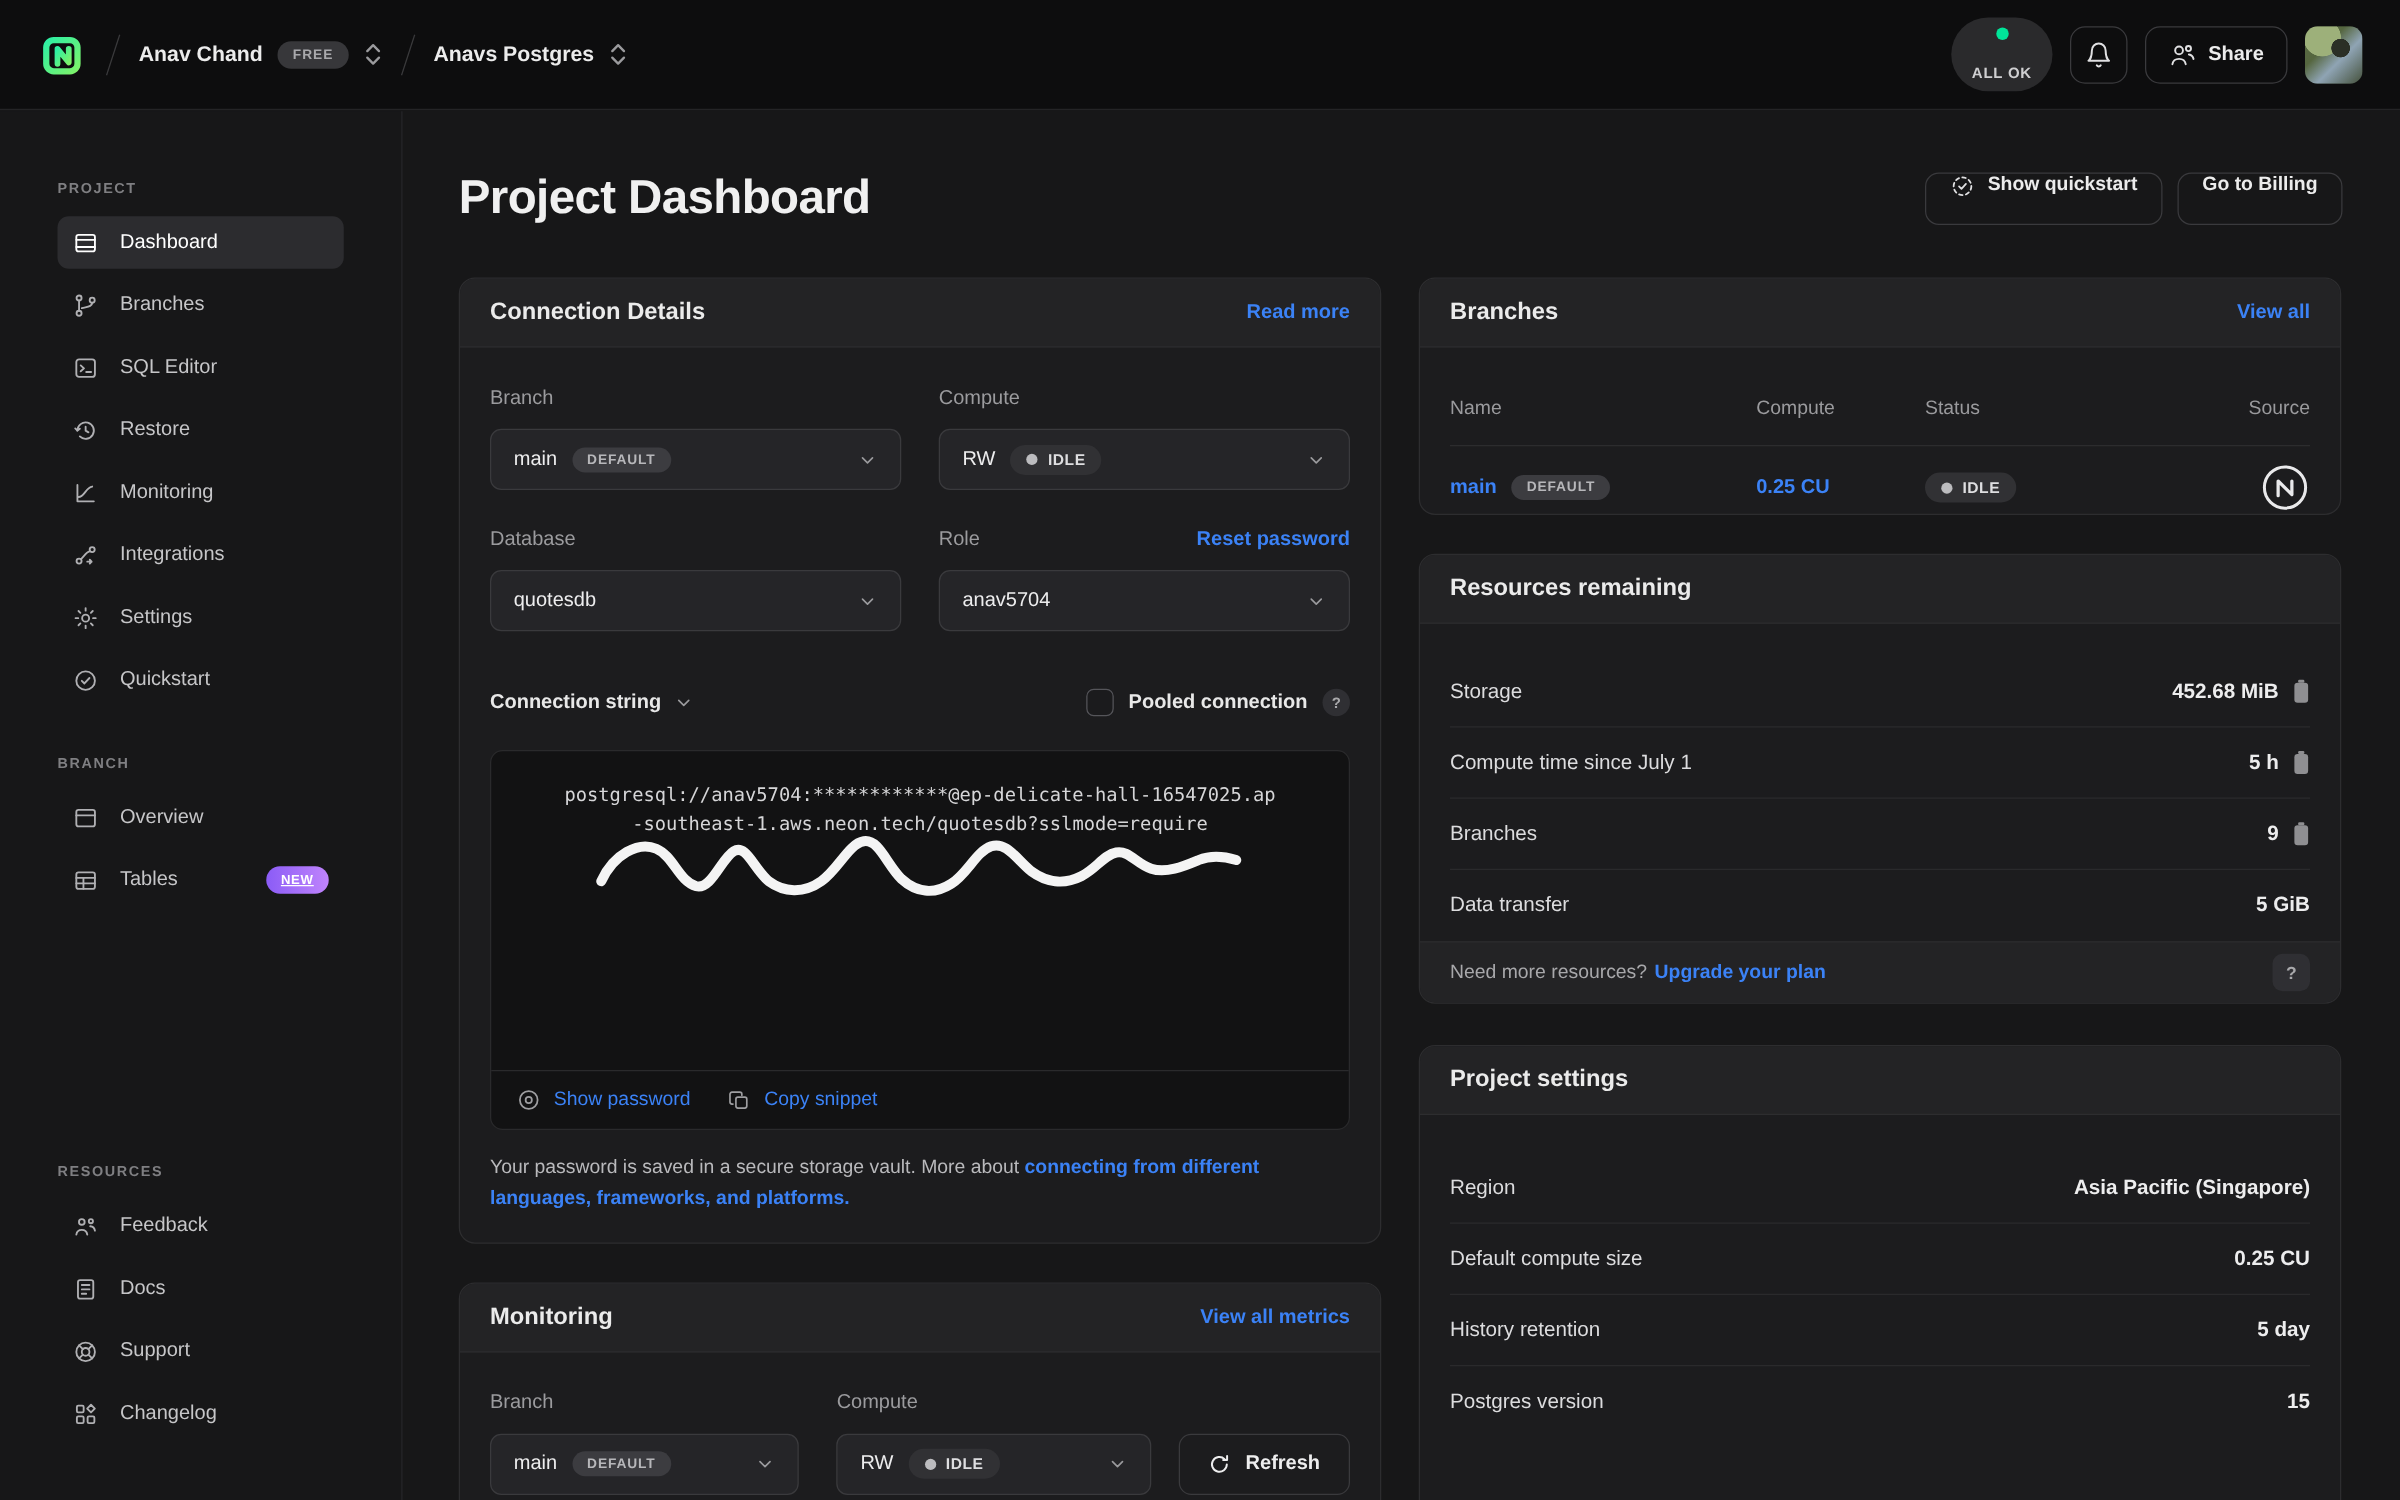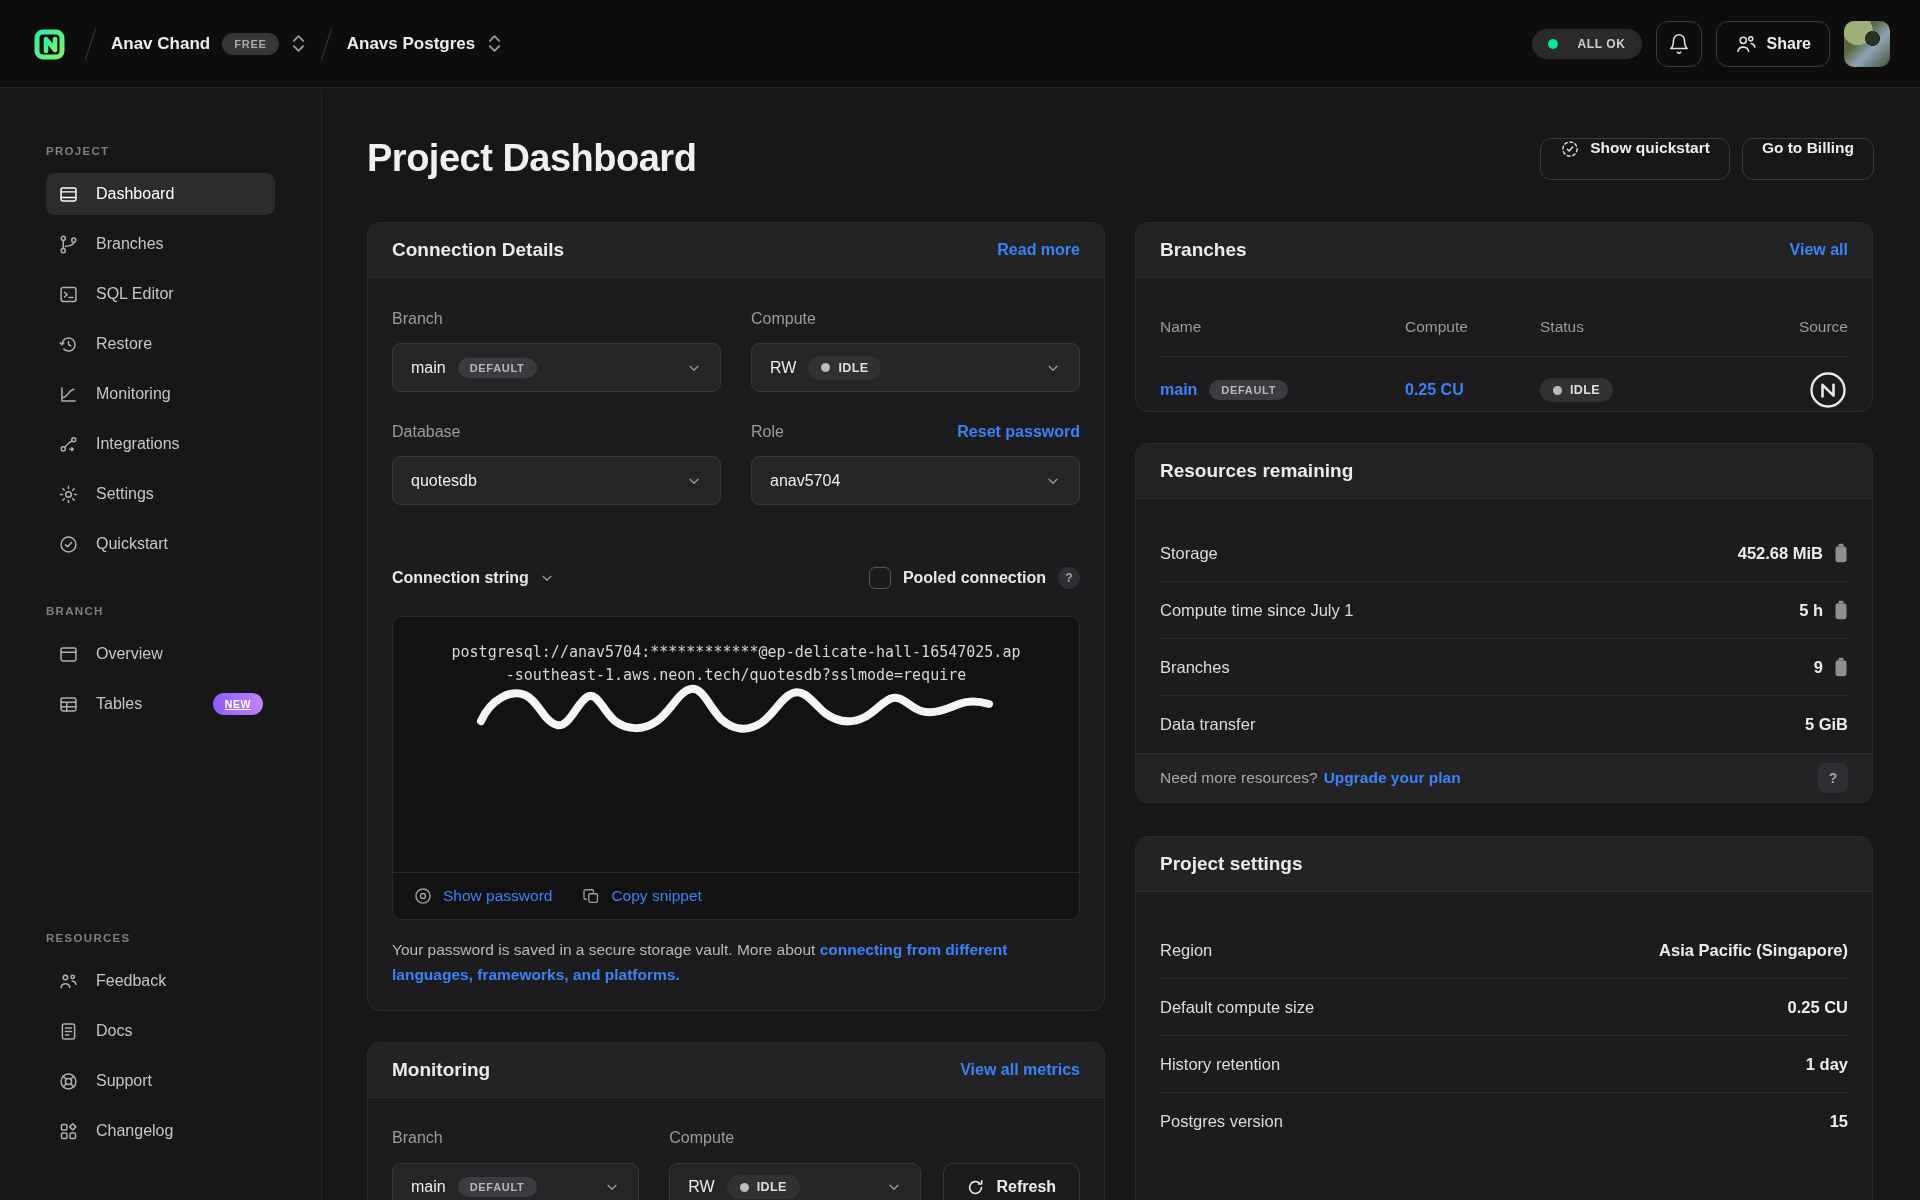--- a/index.html
+++ b/index.html
@@ -11,21 +11,21 @@
     border-bottom:1px solid #242426; display:flex; align-items:center; padding:0 30px; z-index:5; }
   .tb-left { display:flex; align-items:center; gap:20px; }
   .slash { width:1px; height:34px; background:#3a3a3c; transform:rotate(18deg); }
   .crumb { display:flex; align-items:center; gap:12px; }
   .crumb-name { font-size:17px; font-weight:600; color:#ececec; }
   .pill-free { background:#37373a; color:#a9a9ac; font-size:11px; font-weight:700; letter-spacing:.8px;
     padding:5px 12px; border-radius:999px; }
   .updown { display:flex; flex-direction:column; gap:1px; cursor:pointer; }
   .tb-right { margin-left:auto; display:flex; align-items:center; gap:14px; }
   .pill-status { display:flex; align-items:center; gap:19px; background:#2a2a2c; border-radius:999px;
-    padding:8px 16px; font-size:12px; font-weight:600; letter-spacing:.6px; color:#cfcfd1; }
+    padding:8px 16px; font-size:12px; font-weight:600; letter-spacing:.6px; color:#cfcfd1;flex-direction:column; }
   .dot-green { width:10px; height:10px; border-radius:50%; background:#00e599; }
   .icon-btn { width:46px; height:46px; border:1px solid #3a3a3d; border-radius:12px; background:transparent;
     display:flex; align-items:center; justify-content:center; cursor:pointer; }
   .share-btn { height:46px; border:1px solid #3a3a3d; border-radius:12px; background:transparent;
     display:flex; align-items:center; gap:10px; padding:0 18px; font-size:16px; font-weight:600; color:#ececec; cursor:pointer; }
   .avatar { width:46px; height:46px; border-radius:10px;
     background:
       radial-gradient(circle at 62% 38%, #2b2f26 0 18%, transparent 19%),
       radial-gradient(circle at 30% 20%, #9db07a 0 30%, transparent 31%),
       linear-gradient(135deg,#86986044 0%,#55663f 35%,#8fa4b4 60%,#44503a 100%);
@@ -71,21 +71,21 @@
   .select { height:49px; background:#252528; border:1px solid #3a3a3d; border-radius:9px; display:flex;
     align-items:center; gap:12px; padding:0 18px; cursor:pointer; }
   .select-value { font-size:16px; font-weight:500; color:#ededee; }
   .pill-default { background:#3c3c40; color:#b7b7ba; font-size:11px; font-weight:700; letter-spacing:.7px;
     padding:4px 12px; border-radius:999px; }
   .pill-idle { background:#313134; border-radius:999px; padding:5px 13px; display:flex; align-items:center; gap:8px; }
   .pill-idle .gdot { width:9px; height:9px; border-radius:50%; background:#bcbcbf; }
   .pill-idle span { font-size:12.5px; font-weight:600; letter-spacing:.4px; color:#dedee0; }
   .select .chev { margin-left:auto; display:flex; color:#9a9a9d; }
 
-  .connstr-row { margin-top:60px; display:flex; align-items:center; height:26px; }
+  .connstr-row { margin-top:44px; display:flex; align-items:center; height:26px; }
   .connstr-label { font-size:16px; font-weight:600; color:#e8e8e8; display:flex; align-items:center; gap:10px; cursor:pointer; }
   .pooled { margin-left:auto; display:flex; align-items:center; gap:12px; }
   .checkbox { width:22px; height:22px; border:1.5px solid #55555a; border-radius:6px; background:#1b1b1d; cursor:pointer; }
   .pooled-label { font-size:16px; font-weight:600; color:#e8e8e8; }
   .help-circle { width:22px; height:22px; border-radius:50%; background:#2f2f33; color:#a8a8ab; font-size:12px;
     font-weight:700; display:flex; align-items:center; justify-content:center; cursor:pointer; }
 
   .codeblock { margin-top:25px; background:#121213; border:1px solid #2a2a2c; border-radius:10px; }
   .code-area { position:relative; height:255px; padding:24px 26px; }
   .code-line { font-family:"DejaVu Sans Mono", monospace; font-size:15px; line-height:1.55; color:#d6d6d8;
@@ -658,21 +658,21 @@
           <div class="set-row">
             <span class="set-label">Region</span>
             <span class="set-value">Asia Pacific (Singapore)</span>
           </div>
           <div class="set-row">
             <span class="set-label">Default compute size</span>
             <span class="set-value">0.25 CU</span>
           </div>
           <div class="set-row">
             <span class="set-label">History retention</span>
-            <span class="set-value">1 day</span>
+            <span class="set-value">5 day</span>
           </div>
           <div class="set-row">
             <span class="set-label">Postgres version</span>
             <span class="set-value">15</span>
           </div>
         </div>
       </div>
 
     </div>
   </div>

